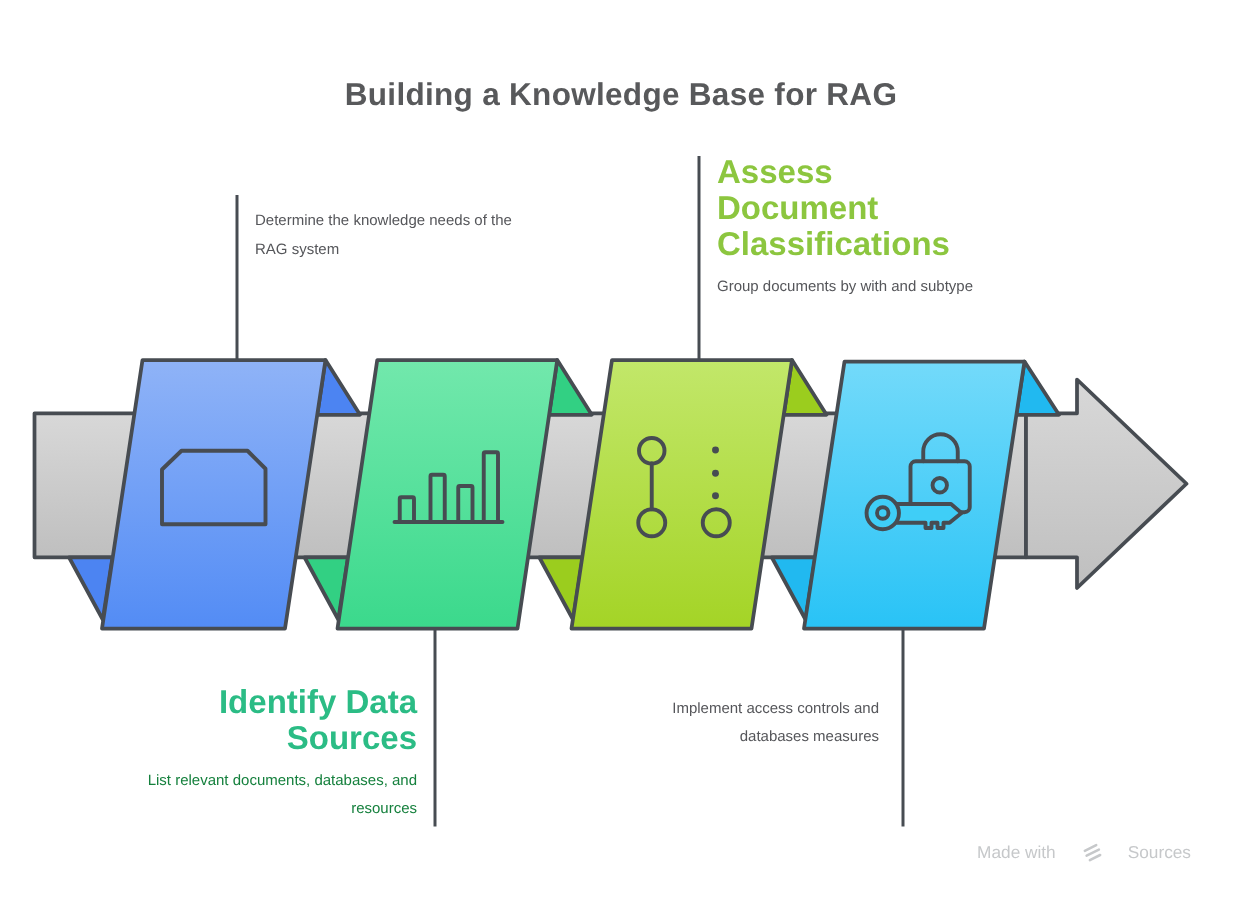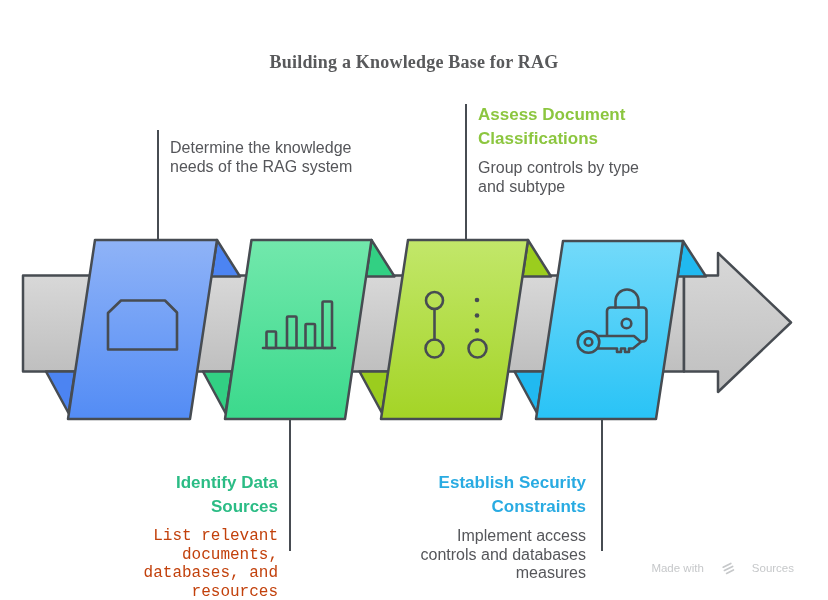--- a/index.html
+++ b/index.html
@@ -3,36 +3,36 @@
 <meta charset="utf-8">
 <title>Building a Knowledge Base for RAG</title>
 <style>
   html,body{margin:0;padding:0;background:#ffffff;}
   .page{
     position:relative;width:828px;height:600px;overflow:hidden;background:#ffffff;
     font-family:"Liberation Sans","DejaVu Sans",sans-serif;
   }
   .title{
     position:absolute;left:0;right:0;top:52px;margin:0;text-align:center;
-    font-size:18px;font-weight:bold;letter-spacing:.2px;font-family:Liberation Serif, serif;
+    font-size:21px;font-weight:bold;letter-spacing:.2px;
   }
   .diagram-svg{position:absolute;left:0;top:0;}
   .step{position:absolute;}
-  .step h2{margin:0;font-size:17px;line-height:24px;font-weight:bold;}
-  .step p{margin:8px 0 0 0;font-size:16px;line-height:18.5px;}
+  .step h2{margin:0;font-size:22px;line-height:24px;font-weight:bold;}
+  .step p{margin:8px 0 0 0;font-size:10px;line-height:18.5px;}
   .step.right{text-align:right;}
-  .step.right h2{margin-left:auto;margin-top:15px;}
+  .step.right h2{margin-left:auto;}
   .s-define{left:170px;top:131px;width:185px;}
   .s-assess{left:478px;top:103px;width:175px;}
   .s-identify{left:95px;top:456px;width:183px;}
   .s-identify h2{width:150px;}
   .s-establish{left:400px;top:456px;width:186px;}
   .s-establish h2{width:170px;}
   .footer{
-    position:absolute;top:562px;right:34px;display:flex;align-items:flex-start;gap:17px;
+    position:absolute;top:562px;right:34px;display:flex;align-items:center;gap:17px;
     font-size:11.5px;color:#c6c8ca;
   }
   .footer .logo{display:inline-block;}
   
   .outline{stroke:#474c52;stroke-width:2.5;stroke-linejoin:round;}
   .icon-stroke{stroke:#474c52;stroke-width:2.6;fill:none;stroke-linejoin:round;stroke-linecap:round;}
   .connector{stroke:#474c52;stroke-width:2;}
 </style>
 </head>
 <body>
@@ -124,30 +124,29 @@
       </g>
     </g>
   </svg>
 
   <div class="step s-define">
     <p style="color: rgb(85, 86, 90);">Determine the knowledge needs of the RAG system</p>
   </div>
 
   <div class="step s-assess">
     <h2 style="color: rgb(140, 198, 63);">Assess Document Classifications</h2>
-    <p style="color: rgb(85, 86, 90);">Group controls by type and subtype</p>
+    <p style="color: rgb(85, 86, 90);">Group documents by with and subtype</p>
   </div>
 
   <div class="step s-identify right">
     <h2 style="color: rgb(43, 188, 133);">Identify Data Sources</h2>
-    <p style="color: #c2410c; font-family: Liberation Mono, monospace;">List relevant documents, databases, and resources</p>
+    <p style="color: #15803d;">List relevant documents, databases, and resources</p>
   </div>
 
   <div class="step s-establish right">
-    <h2 style="color: rgb(41, 171, 226);">Establish Security Constraints</h2>
     <p style="color: rgb(85, 86, 90);">Implement access controls and databases measures</p>
   </div>
 
   <div class="footer">
     <span>Made with</span>
     <svg class="logo" width="14" height="13" viewBox="0 0 14 13">
       <g stroke="#c6c8ca" stroke-width="1.7" stroke-linecap="round" fill="none">
         <line x1="2.2" y1="5.2" x2="9.8" y2="1.4"></line>
         <line x1="3.4" y1="8.4" x2="11.6" y2="4.4"></line>
         <line x1="5.6" y1="11.4" x2="12.4" y2="8.0"></line>

